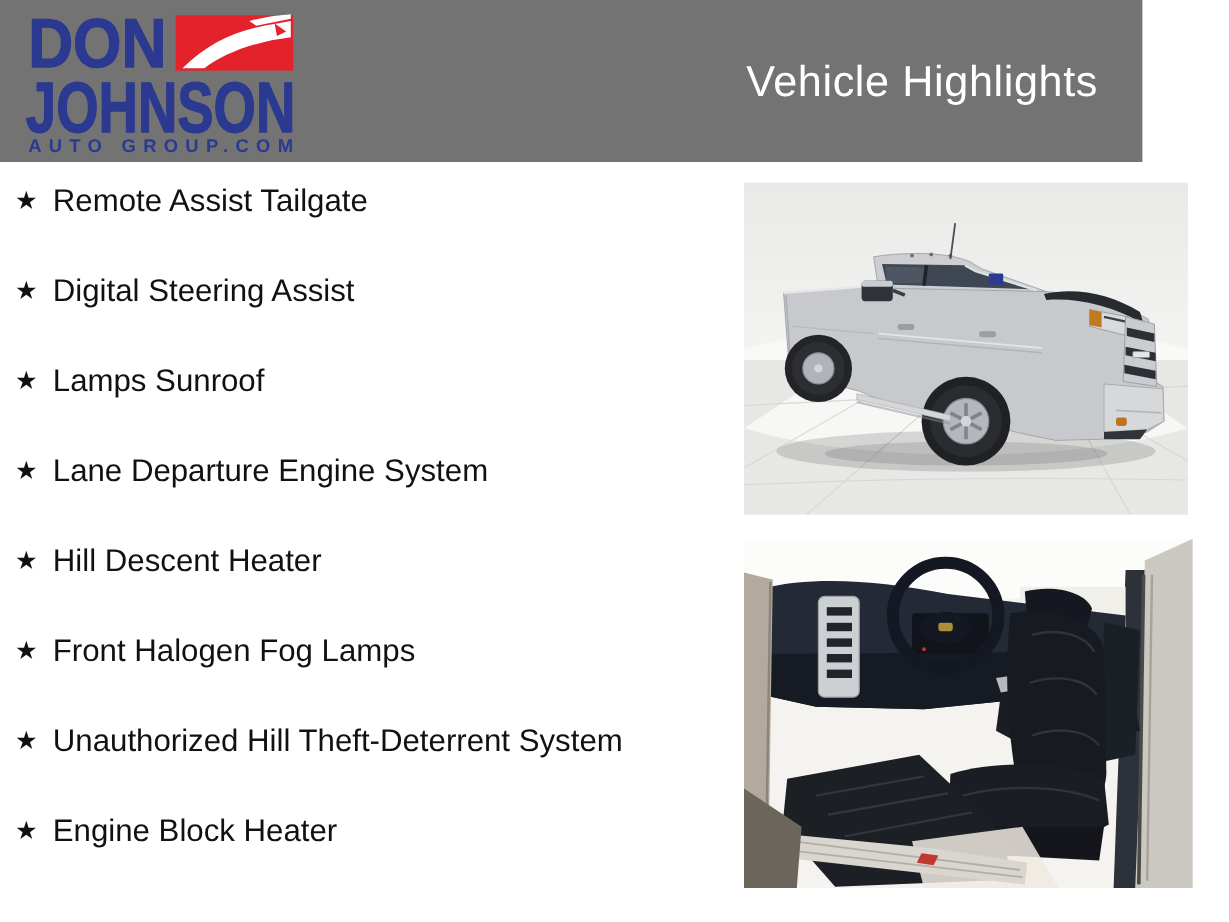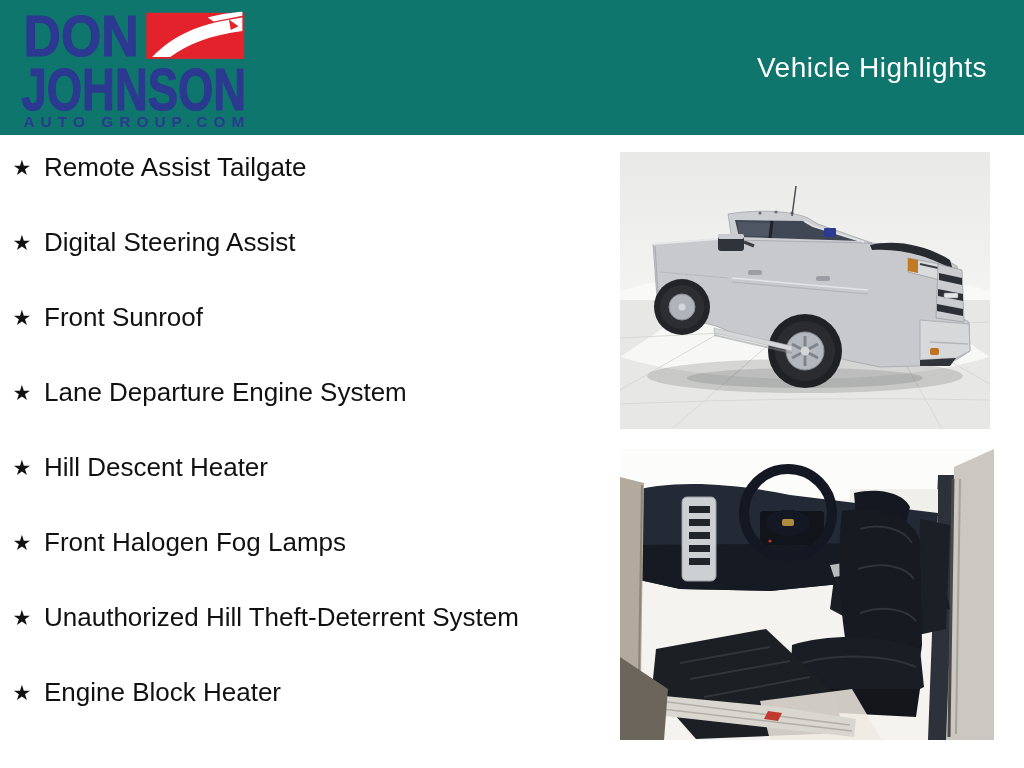--- a/index.html
+++ b/index.html
@@ -2,28 +2,28 @@
 <html><head>
 <meta charset="utf-8">
 <style>
   html,body{margin:0;padding:0;}
   body{
     width:1024px;height:768px;overflow:hidden;background:#ffffff;
     font-family:"Liberation Sans", sans-serif;position:relative;
   }
   
   .header{
-    position:absolute;left:0;top:0;width:1024px;height:135px;
-    background:#0f766e;display:flex;align-items:center;
+    position:absolute;left:0;top:0;width:952px;height:135px;
+    background:#737373;display:flex;align-items:center;
     justify-content:space-between;box-sizing:border-box;
     padding:0 37px 0 10px;
   }
   .logo{display:block;text-decoration:none;line-height:0;}
   .page-title{
-    color:#ffffff;font-size:28px;font-weight:400;margin:0;
+    color:#ffffff;font-size:36px;font-weight:400;margin:0;
     letter-spacing:0.5px;
   }
   
   .features{position:absolute;left:0;top:150px;width:520px;}
   .features ul{list-style:none;margin:0;padding:0;}
   .features li{
     display:flex;align-items:flex-start;gap:10px;
     padding-left:10px;margin-bottom:40px;
     font-size:26px;line-height:35px;color:#111111;
   }
@@ -65,21 +65,21 @@
     <li>
       <span class="star">★</span>
       <span class="ftext">Remote Assist Tailgate</span>
     </li>
     <li>
       <span class="star">★</span>
       <span class="ftext">Digital Steering Assist</span>
     </li>
     <li>
       <span class="star">★</span>
-      <span class="ftext">Front Sunroof</span>
+      <span class="ftext">Lamps Sunroof</span>
     </li>
     <li>
       <span class="star">★</span>
       <span class="ftext">Lane Departure Engine System</span>
     </li>
     <li>
       <span class="star">★</span>
       <span class="ftext">Hill Descent Heater</span>
     </li>
     <li>

